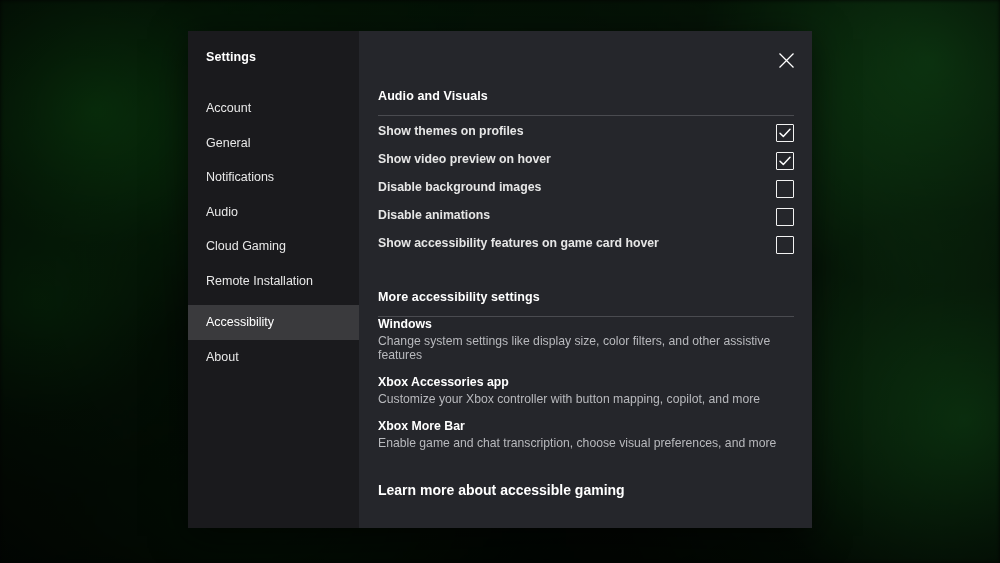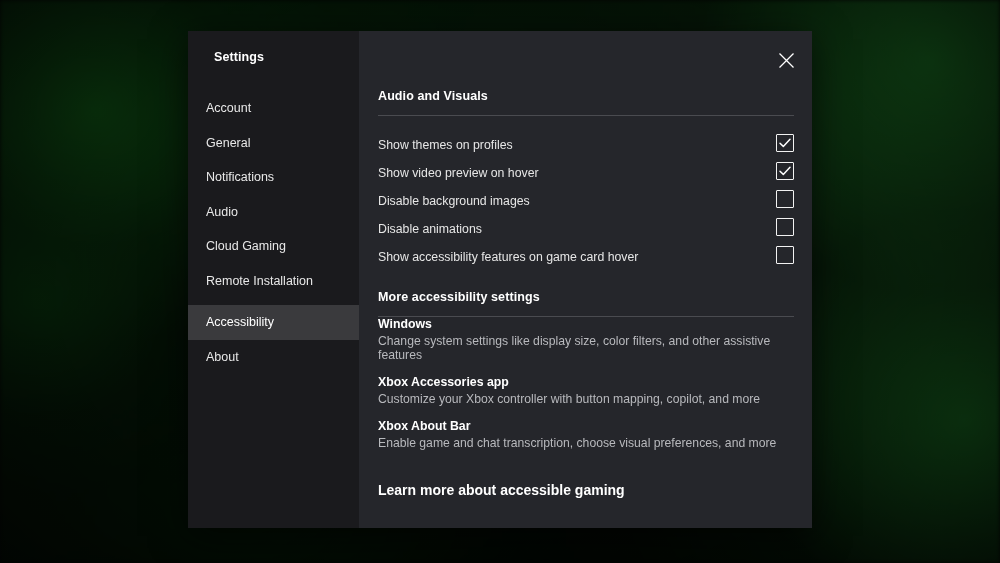--- a/index.html
+++ b/index.html
@@ -52,21 +52,20 @@
     background: #1a1a1d;
     padding-top: 19px;
   }
   #sidebar-title {
     font-size: 12.5px;
     font-weight: bold;
     color: #ffffff;
     padding: 0 18px;
     margin-bottom: 27px;
     letter-spacing: 0.1px;
-    margin-left: 8px;
   }
   .nav-item {
     height: 34.5px;
     display: flex;
     align-items: center;
     padding: 0 18px;
     font-size: 12.5px;
     color: #e8e8e8;
     cursor: pointer;
     white-space: nowrap;
@@ -109,23 +108,24 @@
     background: #4a4b50;
     margin-top: 12px;
   }
 
   #audio-visuals-section { padding-top: 58px; }
 
   #toggle-list { margin-top: 8px; }
   .toggle-row {
     height: 28px;
     display: flex;
-    align-items: flex-end;
+    align-items: flex-start;
     justify-content: space-between;
     cursor: pointer;
+    font-weight: bold;
   }
   .toggle-label {
     font-size: 12.3px;
     color: #e6e6e6;
   }
   .checkbox {
     width: 18px;
     height: 18px;
     border: 1.6px solid #f2f2f2;
     border-radius: 1px;
@@ -252,21 +252,21 @@
       <div id="links-list">
           <div class="link-block">
             <div class="link-title">Windows</div>
             <div class="link-desc">Change system settings like display size, color filters, and other assistive features</div>
           </div>
           <div class="link-block">
             <div class="link-title">Xbox Accessories app</div>
             <div class="link-desc">Customize your Xbox controller with button mapping, copilot, and more</div>
           </div>
           <div class="link-block">
-            <div class="link-title">Xbox About Bar</div>
+            <div class="link-title">Xbox More Bar</div>
             <div class="link-desc">Enable game and chat transcription, choose visual preferences, and more</div>
           </div>
         </div>
       <a id="learn-more">Learn more about accessible gaming</a>
     </section>
 
   </main>
 </div>
 
 </body></html>

